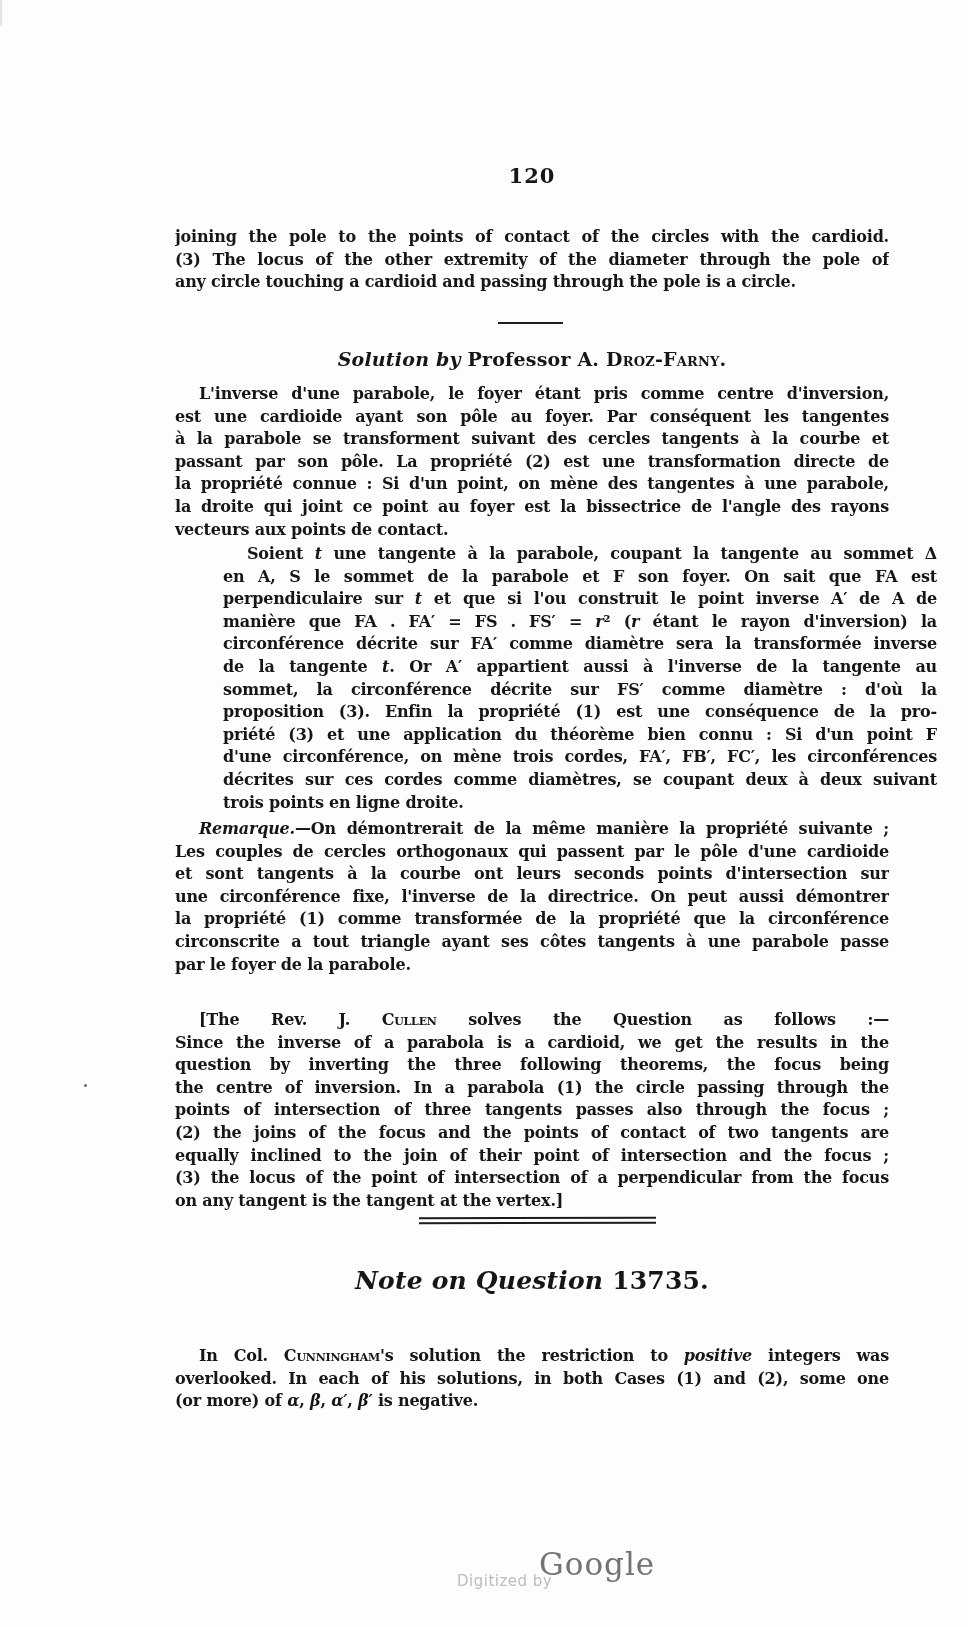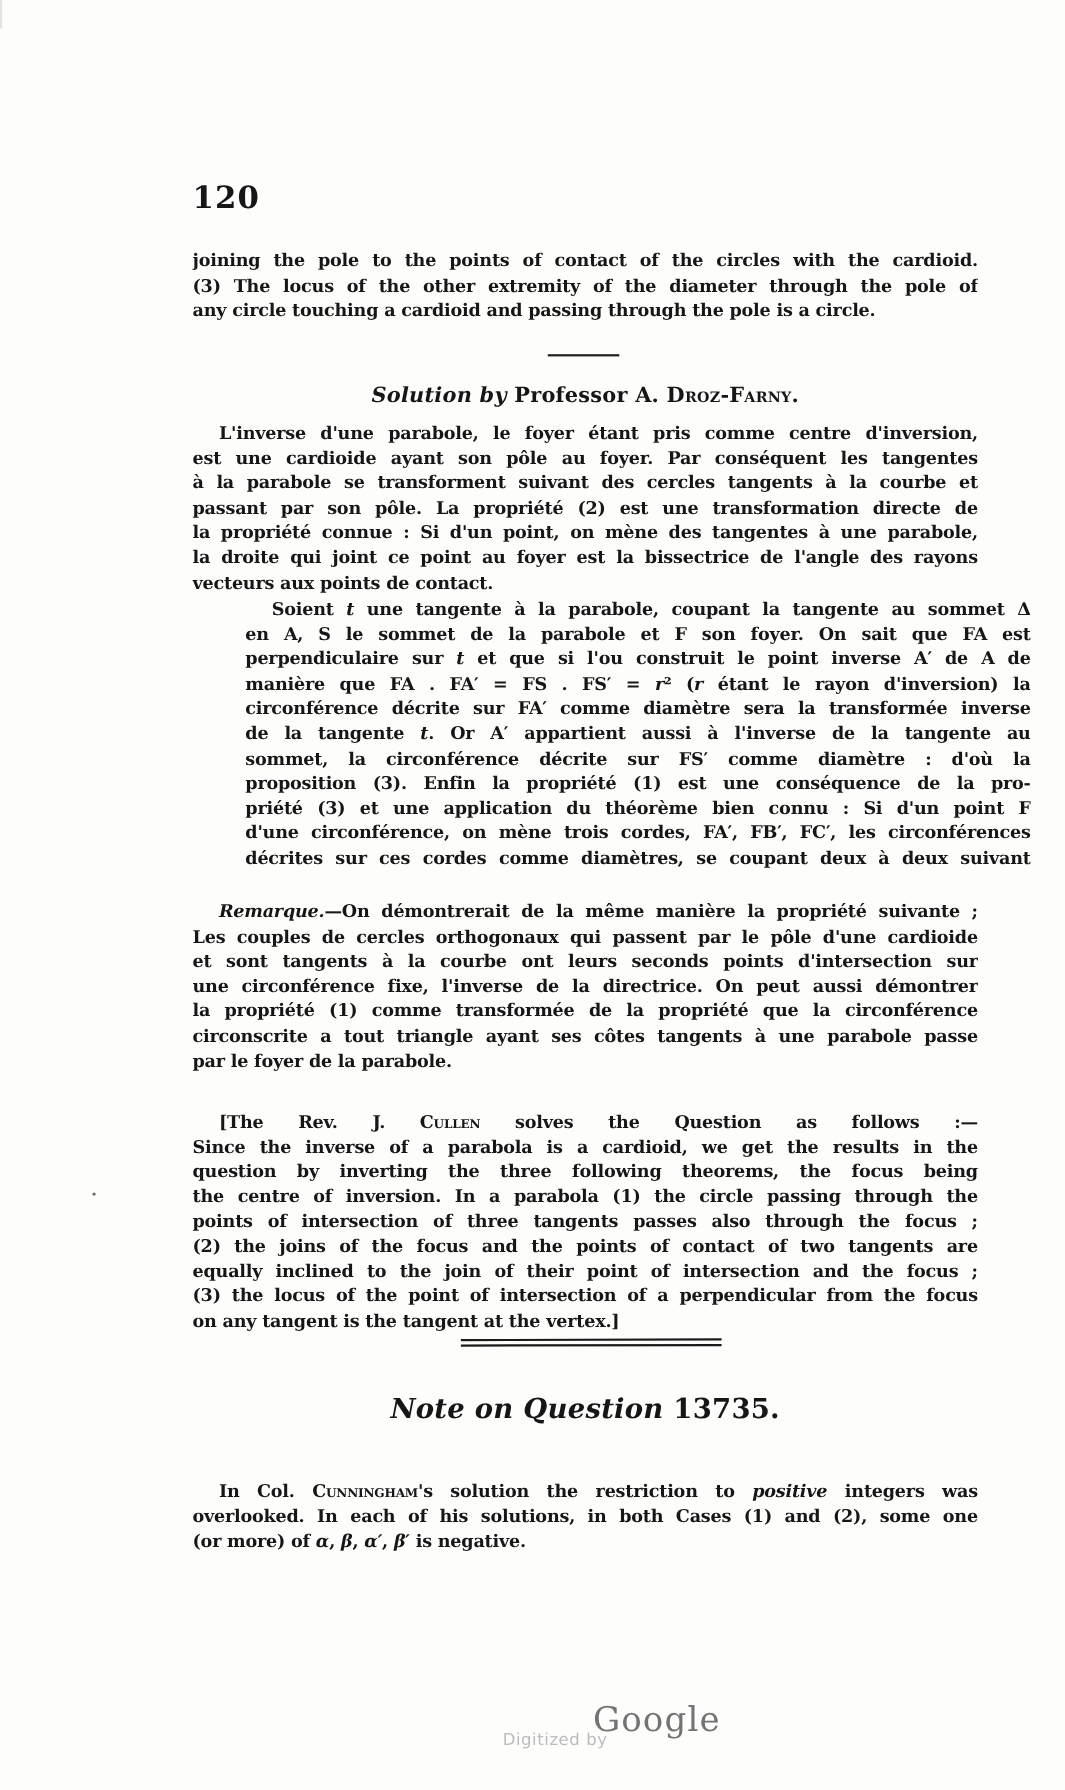--- a/index.html
+++ b/index.html
@@ -10,22 +10,22 @@
     color:#161616;
   }
   .column{position:absolute;left:175px;width:714px;}
   .para{line-height:22.6px;font-size:16px;font-weight:bold;letter-spacing:-0.2px;}
   .tline{height:22.6px;overflow:hidden;text-align:justify;text-align-last:justify;}
   .tline.lastline{text-align-last:left;}
   .tline.indent{text-indent:24px;}
   .sc{font-variant:small-caps;}
   i{font-style:italic;}
   .pageno{
-    position:absolute;top:163px;text-align:left;
-    font-size:28px;font-weight:bold;letter-spacing:1px;
+    position:absolute;top:163px;text-align:center;
+    font-size:21px;font-weight:bold;letter-spacing:1px;
   }
   .heading{
     position:absolute;text-align:center;
     font-size:19px;font-weight:bold;letter-spacing:0.2px;
   }
   .rule-single{
     position:absolute;top:322px;left:498px;width:65px;height:2px;background:#1d1d1d;
   }
   .rule-double{position:absolute;top:1217px;left:419px;width:237px;}
   .rule-double .r1{height:2px;background:#1b1b1b;transform:rotate(-0.15deg);}
@@ -76,20 +76,21 @@
     <div class="tline">en A, S le sommet de la parabole et F son foyer.  On sait que FA est</div>
     <div class="tline">perpendiculaire sur <i>t</i> et que si l'ou construit le point inverse A′ de A de</div>
     <div class="tline">manière que FA . FA′ = FS . FS′ = <i>r</i>² (<i>r</i> étant le rayon d'inversion) la</div>
     <div class="tline">circonférence décrite sur FA′ comme diamètre sera la transformée inverse</div>
     <div class="tline">de la tangente <i>t</i>.  Or A′ appartient aussi à l'inverse de la tangente au</div>
     <div class="tline">sommet, la circonférence décrite sur FS′ comme diamètre : d'où la</div>
     <div class="tline">proposition (3).  Enfin la propriété (1) est une conséquence de la pro-</div>
     <div class="tline">priété (3) et une application du théorème bien connu : Si d'un point F</div>
     <div class="tline">d'une circonférence, on mène trois cordes, FA′, FB′, FC′, les circonférences</div>
     <div class="tline">décrites sur ces cordes comme diamètres, se coupant deux à deux suivant</div>
+    <div class="tline lastline">trois points en ligne droite.</div>
   </div>
 
 <div class="column para" style="top:818px;">
     <div class="tline indent"><i>Remarque.</i>—On démontrerait de la même manière la propriété suivante ;</div>
     <div class="tline">Les couples de cercles orthogonaux qui passent par le pôle d'une cardioide</div>
     <div class="tline">et sont tangents à la courbe ont leurs seconds points d'intersection sur</div>
     <div class="tline">une circonférence fixe, l'inverse de la directrice.  On peut aussi démontrer</div>
     <div class="tline">la propriété (1) comme transformée de la propriété que la circonférence</div>
     <div class="tline">circonscrite a tout triangle ayant ses côtes tangents à une parabole passe</div>
     <div class="tline lastline">par le foyer de la parabole.</div>

